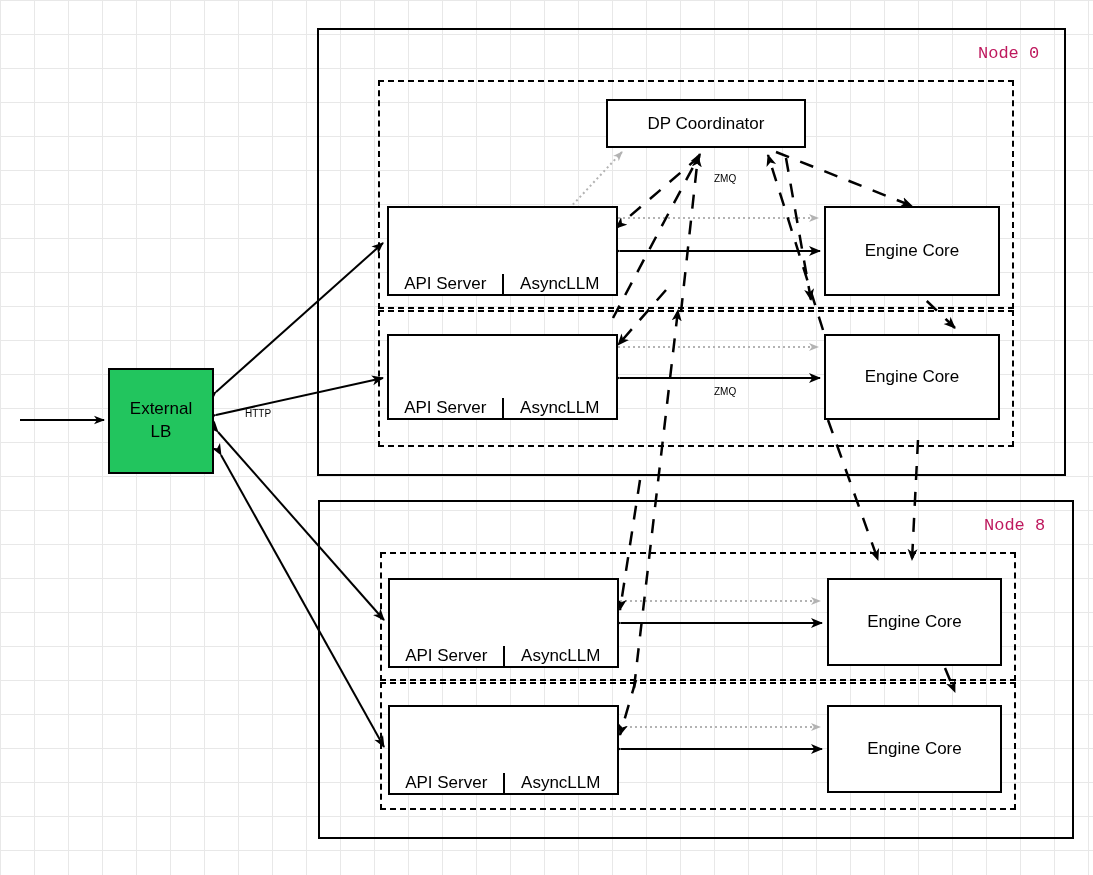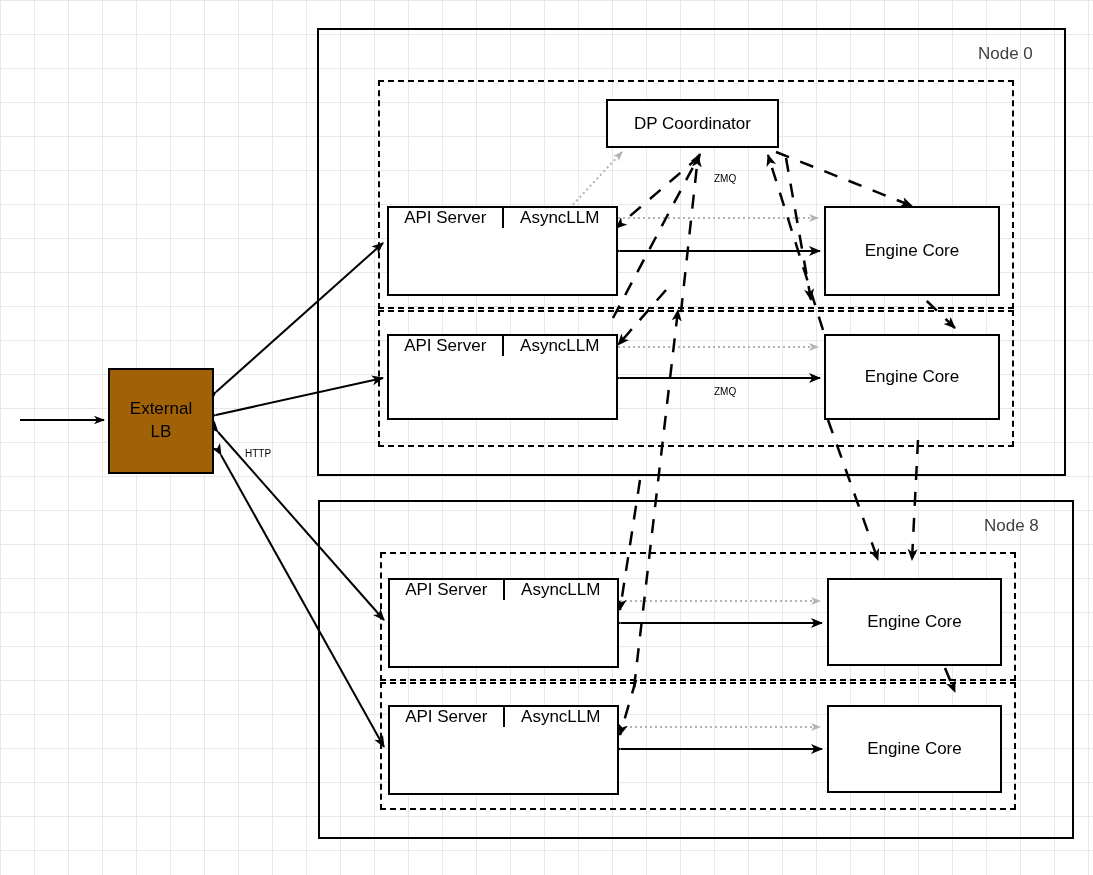--- a/index.html
+++ b/index.html
@@ -28,35 +28,35 @@
   .dash-group{
     position:absolute;border:2px dashed #000;background:transparent;
   }
   .solid-box{
     position:absolute;border:2px solid #000;background:#ffffff;
     box-sizing:border-box;display:flex;align-items:center;justify-content:center;
     font-size:17px;color:#000;
   }
   .split-box{
     position:absolute;border:2px solid #000;background:#ffffff;
-    box-sizing:border-box;display:flex;align-items:flex-start;
+    box-sizing:border-box;display:flex;align-items:flex-end;
   }
   .split-box .half{
     flex:1;display:flex;align-items:center;justify-content:center;
     font-size:17px;color:#000;
   }
   .split-box .half.left{border-right:2px solid #000;}
   .node-label{
-    position:absolute;font-size:17px;color:#404040;
+    position:absolute;font-size:17px;color:#be185d;font-family:Liberation Mono, monospace;
   }
   .edge-label{
     position:absolute;font-size:10px;color:#000;background:#fff;padding:0 2px;
   }
   .lb-box{
-    position:absolute;border:2px solid #000;background:#a16207;box-sizing:border-box;
+    position:absolute;border:2px solid #000;background:#22c55e;box-sizing:border-box;
     display:flex;align-items:center;justify-content:center;text-align:center;
     font-size:17px;line-height:1.35;color:#000;
   }
 </style>
 </head>
 <body>
 
 <div id="grid"></div>
 
 <svg id="canvas" viewBox="0 0 1093 875">
@@ -121,29 +121,29 @@
     <path d="M945,668 L955,692" stroke="#000" stroke-width="2.5" stroke-dasharray="14 12" fill="none" marker-end="url(#arrBs)"></path>
   </g>
 </svg>
 
 <div class="lb-box" style="left:108px;top:368px;width:106px;height:106px;">
   <div>
     <span>External</span><br>
     <span>LB</span>
   </div>
 </div>
-<div class="edge-label" style="left:243px;top:448px;background:transparent;">HTTP</div>
+<div class="edge-label" style="left:243px;top:408px;background:transparent;">HTTP</div>
 
 <div class="node-box" style="left:317px;top:28px;width:745px;height:444px;"></div>
 <div class="node-label" style="left:978px;top:44px;">Node 0</div>
 
 <div class="dash-group" style="left:378px;top:80px;width:632px;height:225px;"></div>
 <div class="dash-group" style="left:378px;top:310px;width:632px;height:133px;"></div>
 
-<div class="solid-box" style="left:606px;top:99px;width:173px;height:49px;">
+<div class="solid-box" style="left:606px;top:99px;width:200px;height:49px;">
   <span>DP Coordinator</span>
 </div>
 
 <div class="split-box" style="left:387px;top:206px;width:231px;height:90px;">
   <div class="half left">API Server</div>
   <div class="half">AsyncLLM</div>
 </div>
 <div class="solid-box" style="left:824px;top:206px;width:176px;height:90px;">
   <span>Engine Core</span>
 </div>

